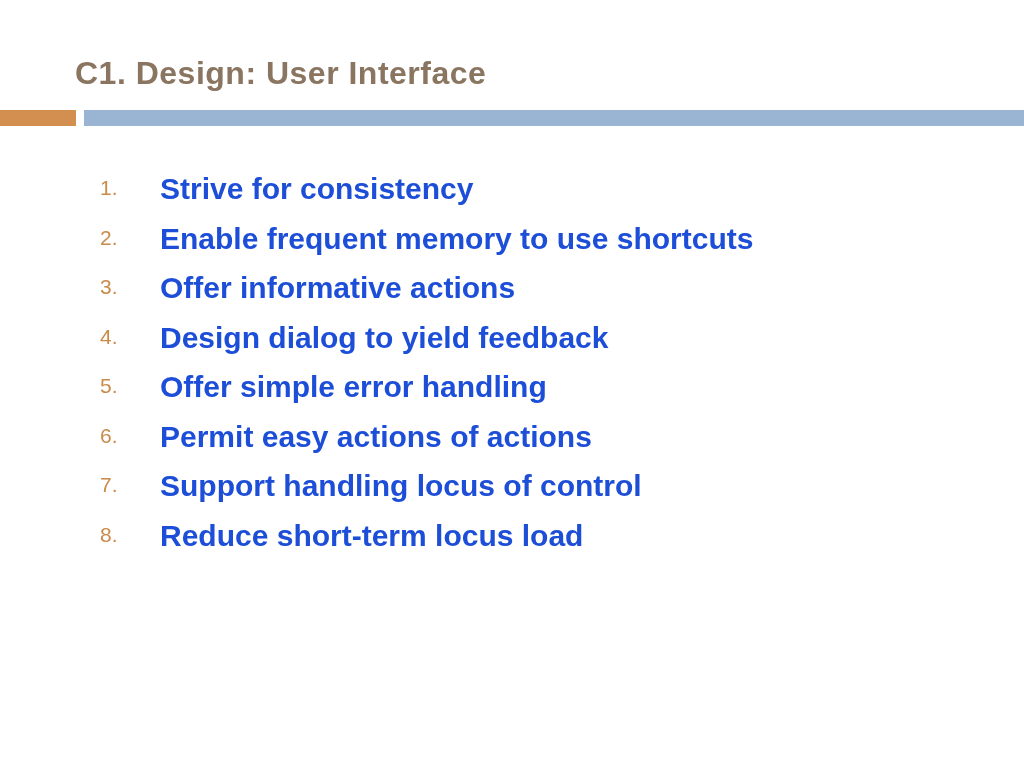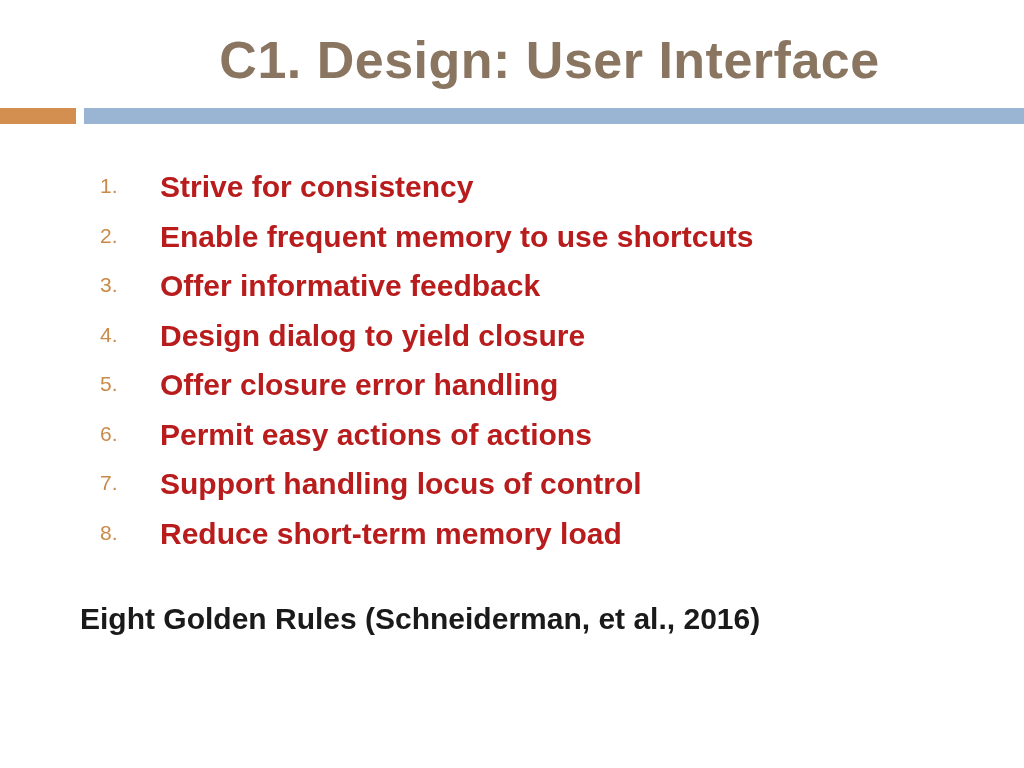--- a/index.html
+++ b/index.html
@@ -9,26 +9,25 @@
     }
     body {
       width: 1024px;
       height: 768px;
       background: #ffffff;
       font-family: "Segoe UI", "Helvetica Neue", Arial, sans-serif;
       overflow: hidden;
       position: relative;
     }
     .title {
-      font-size: 52px;
+      font-size: 32px;
       font-weight: 600;
       color: #8a7560;
-      padding: 30px 0 18px 75px;
+      padding: 55px 0 18px 75px;
       letter-spacing: 0.5px;
-      text-align: center;
     }
     .divider-row {
       display: flex;
       align-items: stretch;
       height: 16px;
       margin-bottom: 38px;
     }
     .divider-orange {
       width: 76px;
       background: #d28f4f;
@@ -46,21 +45,21 @@
     }
     .list {
       list-style: none;
       counter-reset: item;
     }
     .list li {
       counter-increment: item;
       position: relative;
       font-size: 30px;
       font-weight: 700;
-      color: #b91c1c;
+      color: #1d4ed8;
       line-height: 1.65;
       padding-left: 60px;
     }
     .list li::before {
       content: counter(item) ".";
       position: absolute;
       left: 0;
       top: 7px;
       font-size: 21px;
       font-weight: 400;
@@ -85,21 +84,20 @@
 <div class="divider-row">
   <div class="divider-orange"></div>
   <div class="divider-gap"></div>
   <div class="divider-blue"></div>
 </div>
 
 <div class="content">
   <ol class="list">
     <li>Strive for consistency</li>
     <li>Enable frequent memory to use shortcuts</li>
-    <li>Offer informative feedback</li>
-    <li>Design dialog to yield closure</li>
-    <li>Offer closure error handling</li>
+    <li>Offer informative actions</li>
+    <li>Design dialog to yield feedback</li>
+    <li>Offer simple error handling</li>
     <li>Permit easy actions of actions</li>
     <li>Support handling locus of control</li>
-    <li>Reduce short-term memory load</li>
+    <li>Reduce short-term locus load</li>
   </ol>
-  <div class="footer">Eight Golden Rules (Schneiderman, et al., 2016)</div>
 </div>
 
 </body></html>

